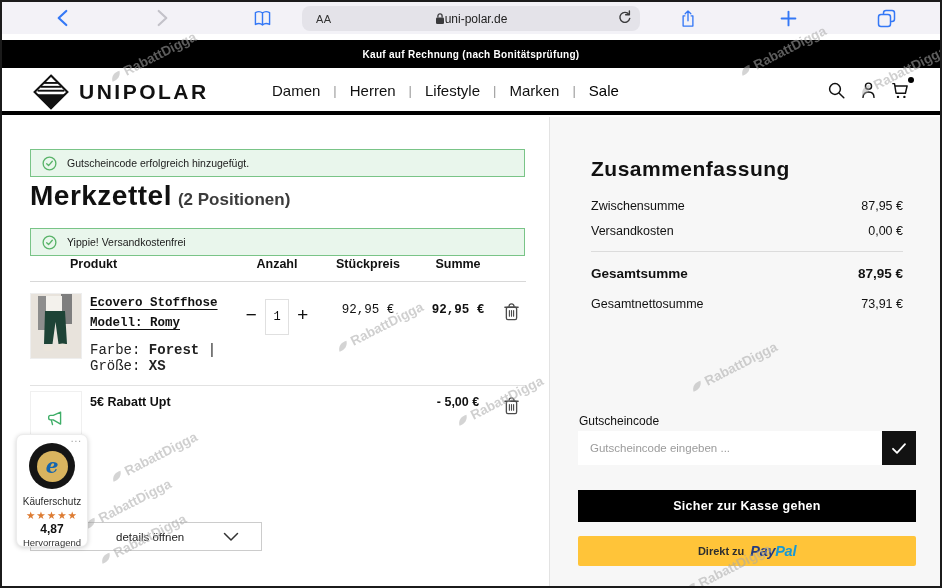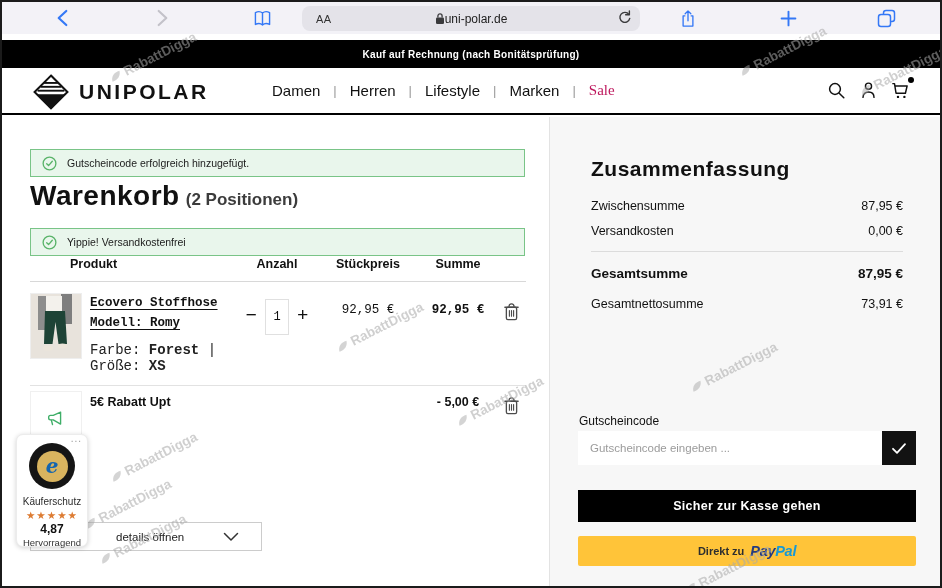--- a/index.html
+++ b/index.html
@@ -11,27 +11,27 @@
   .b-ic{position:absolute;top:4px;width:24px;height:24px;display:flex;align-items:center;justify-content:center;}
   .url-pill{position:absolute;left:300px;top:4px;width:338px;height:25px;background:#e4e3e9;border-radius:8px;
             display:flex;align-items:center;font-size:11.5px;color:#222;}
   .url-aa{position:absolute;left:14px;font-size:11px;color:#333;letter-spacing:.5px;}
   .url-center{margin:0 auto;display:flex;align-items:center;gap:0;font-size:12px;}
   .url-reload{position:absolute;right:8px;top:3px;}
   
   .banner{position:absolute;left:0;top:38px;width:100%;height:28px;background:#000;color:#fff;
           display:flex;align-items:center;justify-content:center;font-size:10px;font-weight:700;letter-spacing:.3px;}
   
-  .site-header{position:absolute;left:0;top:66px;width:100%;height:47px;background:#fff;border-bottom:2px solid #000000;}
+  .site-header{position:absolute;left:0;top:66px;width:100%;height:47px;background:#fff;border-bottom:4px solid #000000;}
   .logo{position:absolute;left:30px;top:5px;display:flex;align-items:center;gap:9px;}
   .logo-text{font-size:21px;font-weight:600;letter-spacing:2.5px;}
   .nav{position:absolute;left:270px;top:0;height:45px;display:flex;align-items:center;gap:13px;font-size:15px;}
   .nav a{color:#111;text-decoration:none;cursor:pointer;}
   .nav .sep{color:#999;font-weight:300;font-size:13px;}
-  .nav .sale{color:#be185d;font-family:Liberation Serif, serif;}
+  .nav .sale{color:#000000;}
   .hdr-ic{position:absolute;top:11px;width:22px;height:22px;display:flex;align-items:center;justify-content:center;}
   .cart-dot{position:absolute;right:-2px;top:-2px;width:6px;height:6px;border-radius:50%;background:#000;}
   
   .main{position:absolute;left:0;top:115px;width:547px;height:471px;background:#fff;}
   .aside{position:absolute;left:547px;top:115px;width:395px;height:471px;background:#f7f7f7;border-left:1px solid #e3e3e3;}
   
   .alert{position:absolute;left:28px;width:495px;height:28px;background:#e9f6ec;border:1px solid #79c487;
          display:flex;align-items:center;gap:10px;padding-left:11px;font-size:10.5px;color:#1b1b1b;}
   
   .cart-title{position:absolute;left:28px;top:63px;display:flex;align-items:baseline;gap:6px;}
@@ -208,21 +208,21 @@
 
     <div class="alert" style="top:32px;">
       <svg width="15" height="15" viewBox="0 0 16 16">
           <circle cx="8" cy="8" r="6.8" fill="none" stroke="#58b368" stroke-width="1.4"></circle>
           <path d="M5 8.2 l2 2 L11 5.6" fill="none" stroke="#58b368" stroke-width="1.4" stroke-linecap="round" stroke-linejoin="round"></path>
         </svg>
       <span>Gutscheincode erfolgreich hinzugefügt.</span>
     </div>
 
     <div class="cart-title">
-      <h1>Warenkorb</h1>
+      <h1>Merkzettel</h1>
       <span class="cart-count">(2 Positionen)</span>
     </div>
 
     <div class="alert" style="top:111px;">
       <svg width="15" height="15" viewBox="0 0 16 16">
           <circle cx="8" cy="8" r="6.8" fill="none" stroke="#58b368" stroke-width="1.4"></circle>
           <path d="M5 8.2 l2 2 L11 5.6" fill="none" stroke="#58b368" stroke-width="1.4" stroke-linecap="round" stroke-linejoin="round"></path>
         </svg>
       <span>Yippie! Versandkostenfrei</span>
     </div>

